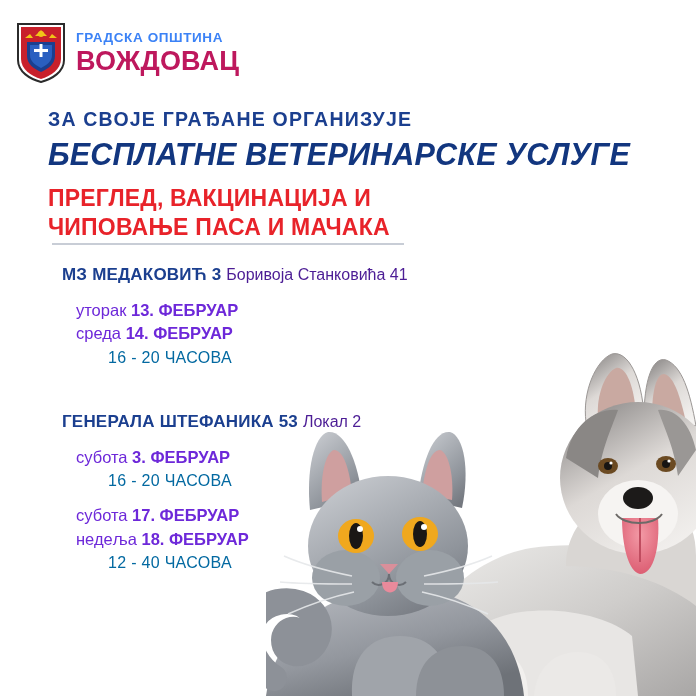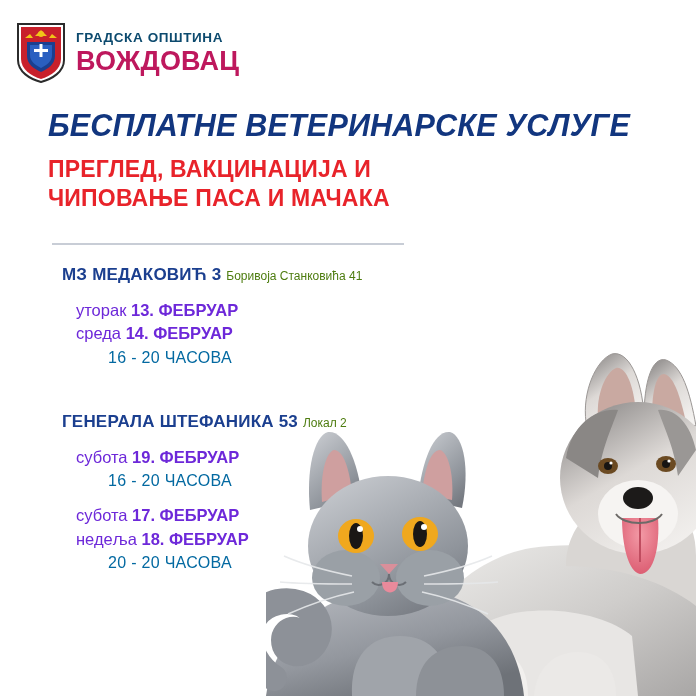--- a/index.html
+++ b/index.html
@@ -40,21 +40,21 @@
   .logo-text {
     display: flex;
     flex-direction: column;
     justify-content: center;
     line-height: 1;
   }
   .logo-small {
     font-size: 13.5px;
     font-weight: bold;
     letter-spacing: 0.6px;
-    color: #0c4a6e;
+    color: #3b82f6;
     margin-bottom: 3px;
   }
   .logo-big {
     font-size: 27px;
     font-weight: bold;
     letter-spacing: 0.2px;
     color: #be185d;
   }
 
   
@@ -108,22 +108,22 @@
 
   .loc-title {
     font-size: 17px;
     font-weight: bold;
     color: #1b3f8f;
     letter-spacing: 0.2px;
     white-space: nowrap;
   }
   .loc-title .addr {
     font-weight: normal;
-    color: #4d7c0f;
-    font-size: 12px;
+    color: #4c1d95;
+    font-size: 16px;
     letter-spacing: 0;
   }
   .slot {
     margin-top: 14px;
     margin-left: 14px;
   }
   .slot .day {
     font-size: 16.5px;
     color: #6d28d9;
     line-height: 1.42;
@@ -171,20 +171,21 @@
         <path d="M43 16 l-5 -4 l-3 4 z" fill="#f0c419"></path>
       </svg>
     </div>
     <div class="logo-text">
       <div class="logo-small">ГРАДСКА ОПШТИНА</div>
       <div class="logo-big">ВОЖДОВАЦ</div>
     </div>
   </div>
 
   <div class="headline">
+    <div class="h-line1">ЗА СВОЈЕ ГРАЂАНЕ ОРГАНИЗУЈЕ</div>
     <div class="h-line2">БЕСПЛАТНЕ ВЕТЕРИНАРСКЕ УСЛУГЕ</div>
     <div class="h-line3">ПРЕГЛЕД, ВАКЦИНАЦИЈА И</div>
     <div class="h-line4">ЧИПОВАЊЕ ПАСА И МАЧАКА</div>
   </div>
 
   <div class="divider"></div>
 
   <div class="loc loc-1">
     <div class="loc-title">
       <span>МЗ МЕДАКОВИЋ 3</span>
@@ -201,32 +202,32 @@
     </div>
   </div>
 
   <div class="loc loc-2">
     <div class="loc-title">
       <span>ГЕНЕРАЛА ШТЕФАНИКА 53</span>
       <span class="addr">Локал 2</span>
     </div>
     <div class="slot">
       <div class="day">
-        <span>субота </span><b>19. ФЕБРУАР</b>
+        <span>субота </span><b>3. ФЕБРУАР</b>
       </div>
       <div class="hours">16 - 20 ЧАСОВА</div>
     </div>
     <div class="slot">
       <div class="day">
         <span>субота </span><b>17. ФЕБРУАР</b>
       </div>
       <div class="day">
         <span>недеља </span><b>18. ФЕБРУАР</b>
       </div>
-      <div class="hours">20 - 20 ЧАСОВА</div>
+      <div class="hours">12 - 40 ЧАСОВА</div>
     </div>
   </div>
 
   <div class="animals">
     <svg width="430" height="470" viewBox="0 0 430 470">
       <defs>
         <linearGradient id="dogFur" x1="0" y1="0" x2="1" y2="1">
           <stop offset="0%" stop-color="#efeeec"></stop>
           <stop offset="55%" stop-color="#cfcdcb"></stop>
           <stop offset="100%" stop-color="#a9a7a6"></stop>

